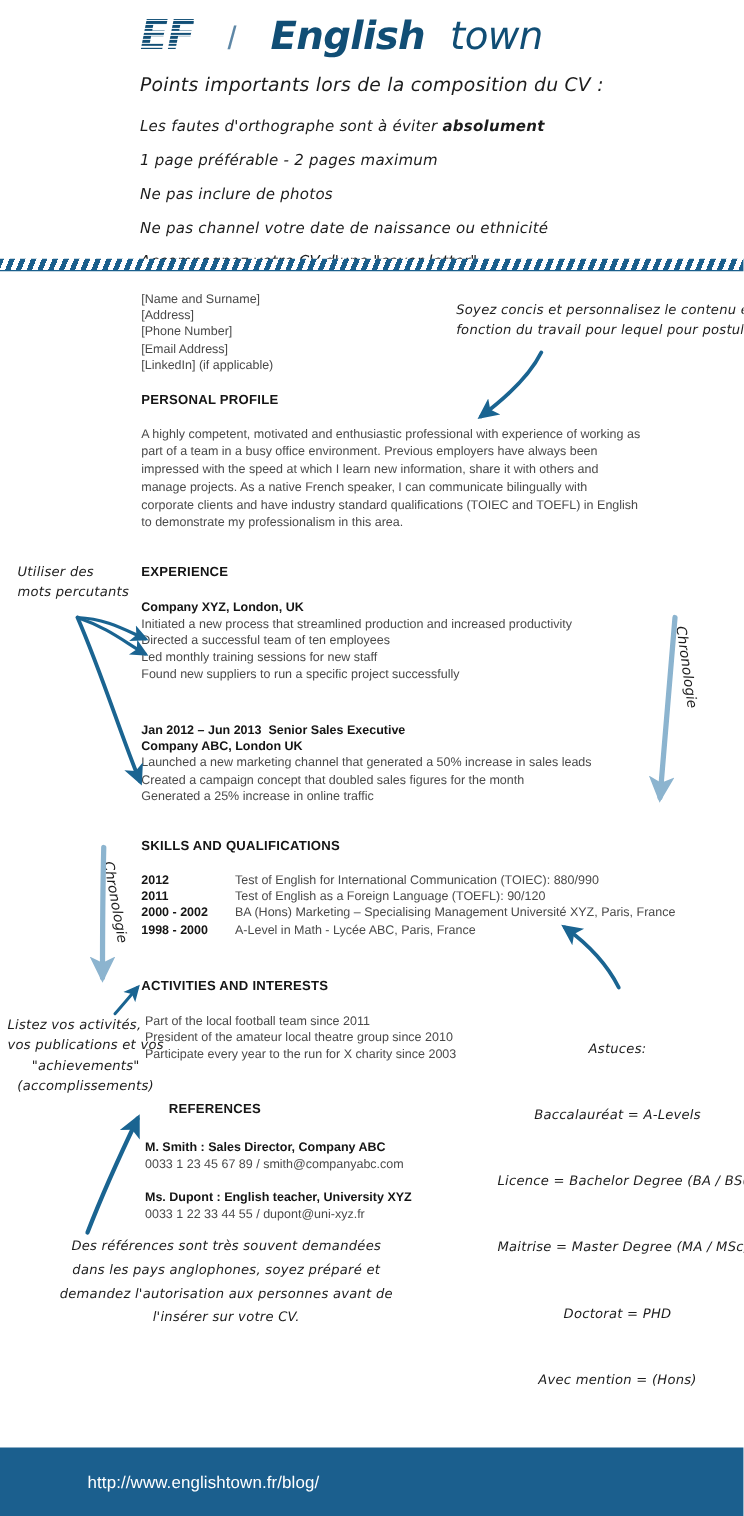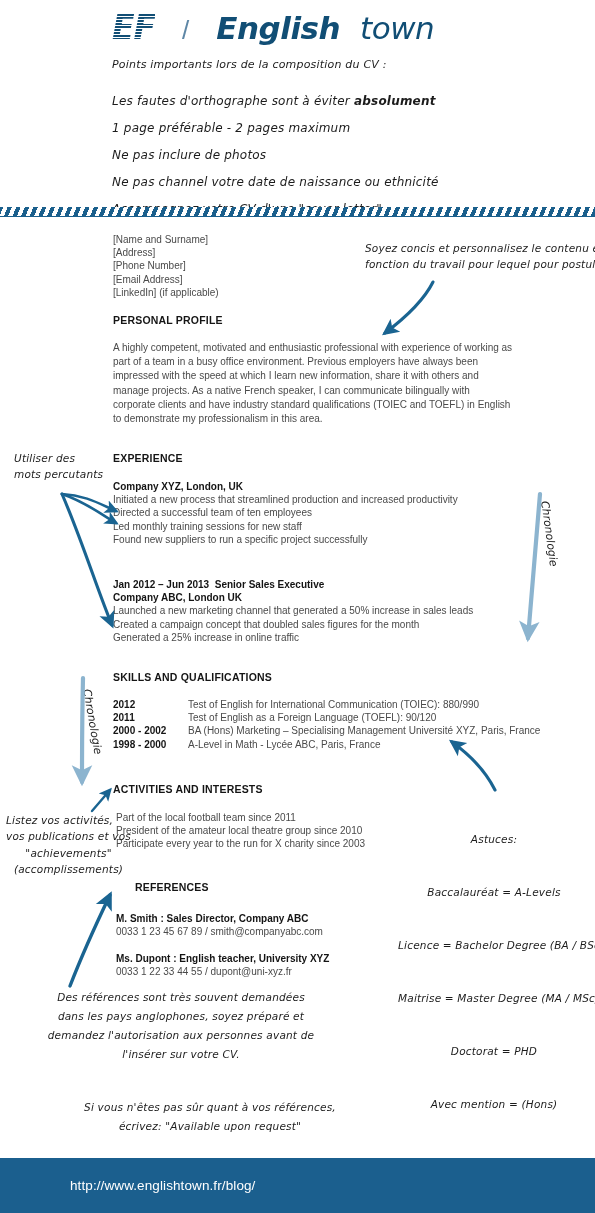--- a/index.html
+++ b/index.html
@@ -71,21 +71,21 @@
     letter-spacing: 0.2px;
     line-height: 1.5;
     white-space: nowrap;
   }
 
   
   #tips-heading {
     position: absolute;
     left: 112px;
     top: 57px;
-    font-size: 11px;
+    font-size: 15px;
   }
   #tips-list {
     position: absolute;
     left: 112px;
     top: 92px;
     font-size: 12px;
   }
   #tips-list .tip { margin-bottom: 9px; white-space: nowrap; }
   #tips-list .tip b { font-weight: bold; }
 
@@ -323,24 +323,20 @@
     <div class="hw">Avec mention = (Hons)</div>
   </div>
 
   <div id="anno-refs" class="anno">
     <div class="hw">Des références sont très souvent demandées</div>
     <div class="hw">dans les pays anglophones, soyez préparé et</div>
     <div class="hw">demandez l'autorisation aux personnes avant de</div>
     <div class="hw">l'insérer sur votre CV.</div>
   </div>
 
-  <div id="anno-sure" class="anno">
-    <div class="hw">Si vous n'êtes pas sûr quant à vos références,</div>
-    <div class="hw">écrivez: "Available upon request"</div>
-  </div>
 
   <div id="chrono-right" class="chrono">Chronologie</div>
   <div id="chrono-left" class="chrono">Chronologie</div>
 
   <svg class="overlay" viewBox="0 0 595 1213">
     <defs>
       <marker id="ahDark" markerWidth="6" markerHeight="6" refX="4.2" refY="3" orient="auto" markerUnits="strokeWidth">
         <path d="M0,0.4 L5.4,3 L0,5.6 L1.3,3 Z" fill="#1a6491"></path>
       </marker>
       <marker id="ahLight" markerWidth="5.5" markerHeight="5.5" refX="4" refY="2.75" orient="auto" markerUnits="strokeWidth">

